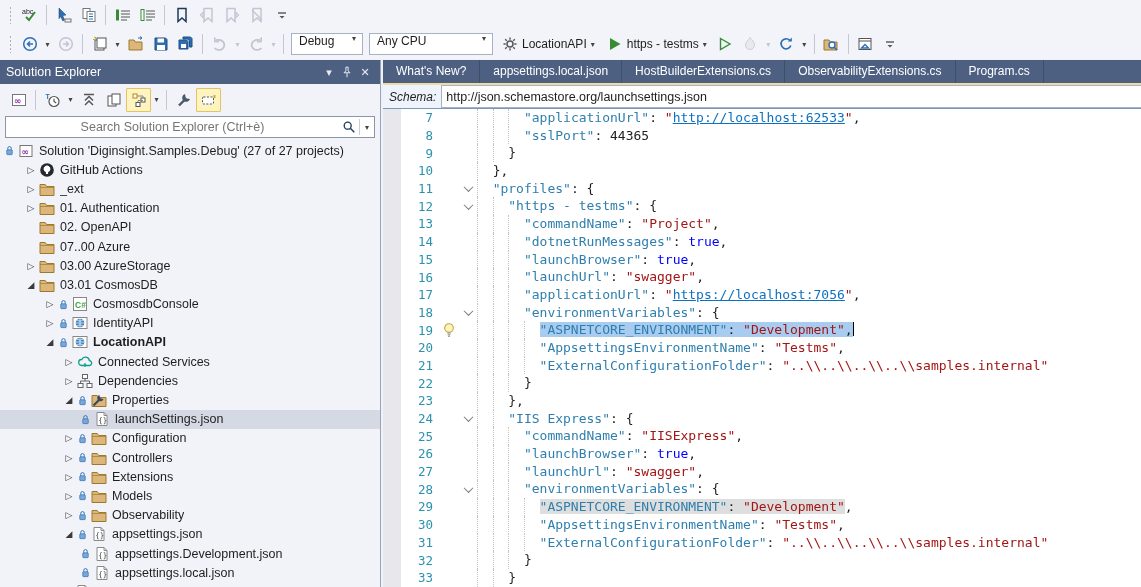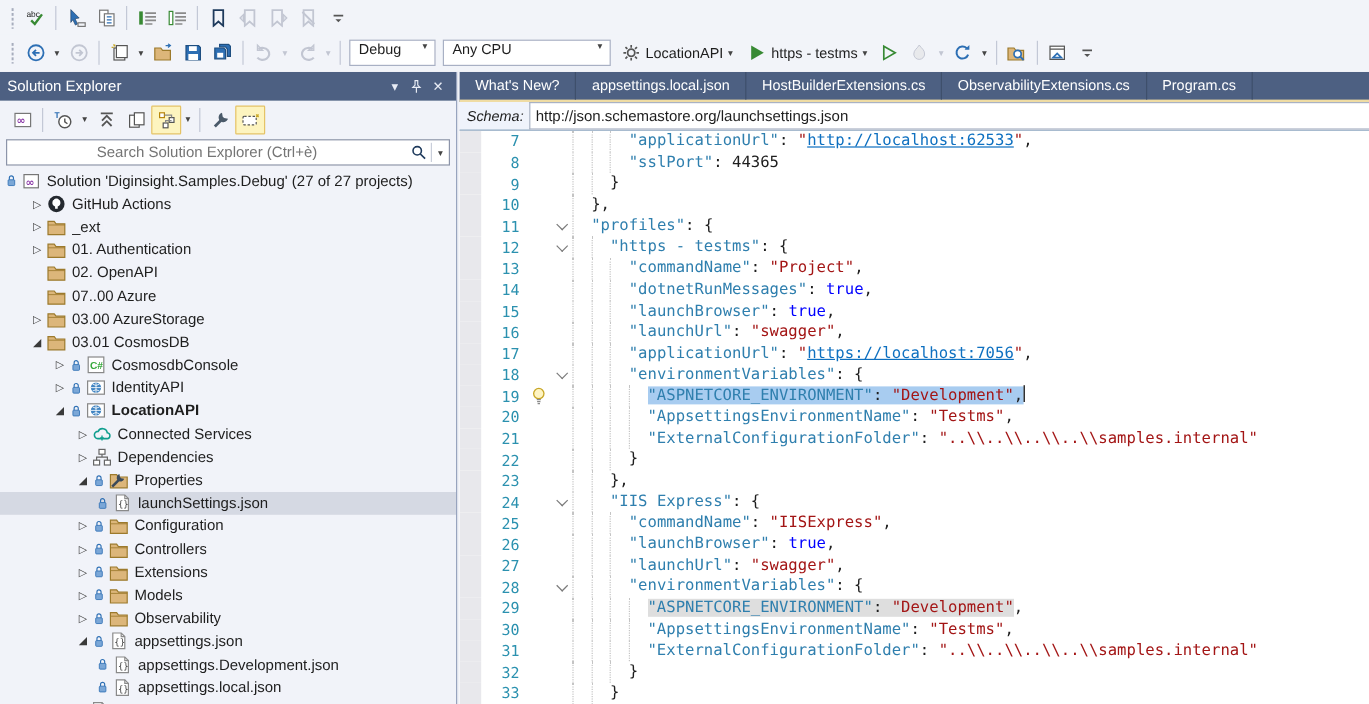--- a/index.html
+++ b/index.html
@@ -238,21 +238,21 @@
             <path d="M13.5 1.5 v4.5 h-4.5z" fill="#C2C6D2"></path>
           </svg>
         </span>
       </div>
       <div class="tb-caret disabled">▾</div>
       <div class="tb-sep"></div>
       <div class="combo" style="width: 72px;">
         <span class="cv">Debug</span>
         <span class="ca">▾</span>
       </div>
-      <div class="combo" style="width: 140px; gap: 12px;">
+      <div class="combo" style="width: 124px; gap: 12px;">
         <span class="cv">Any CPU</span>
         <span class="ca">▾</span>
       </div>
       <div class="tb-widget">
         <span style="display: inline-flex;">
           <svg width="16" height="16" viewBox="0 0 16 16">
             <circle cx="8" cy="8" r="3" fill="none" stroke="#555" stroke-width="1.5"></circle>
             <path d="M8 1.5 v2.2 M8 12.3 v2.2 M1.5 8 h2.2 M12.3 8 h2.2 M3.2 3.2 l1.6 1.6 M11.2 11.2 l1.6 1.6 M12.8 3.2 l-1.6 1.6 M4.8 11.2 l-1.6 1.6" stroke="#555" stroke-width="1.4"></path>
           </svg>
         </span>

